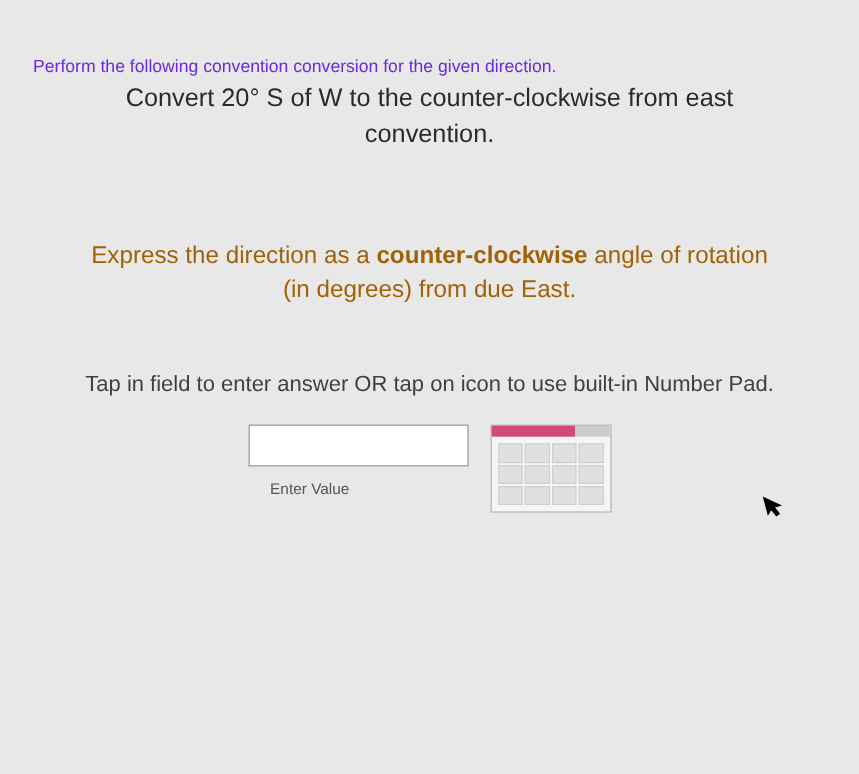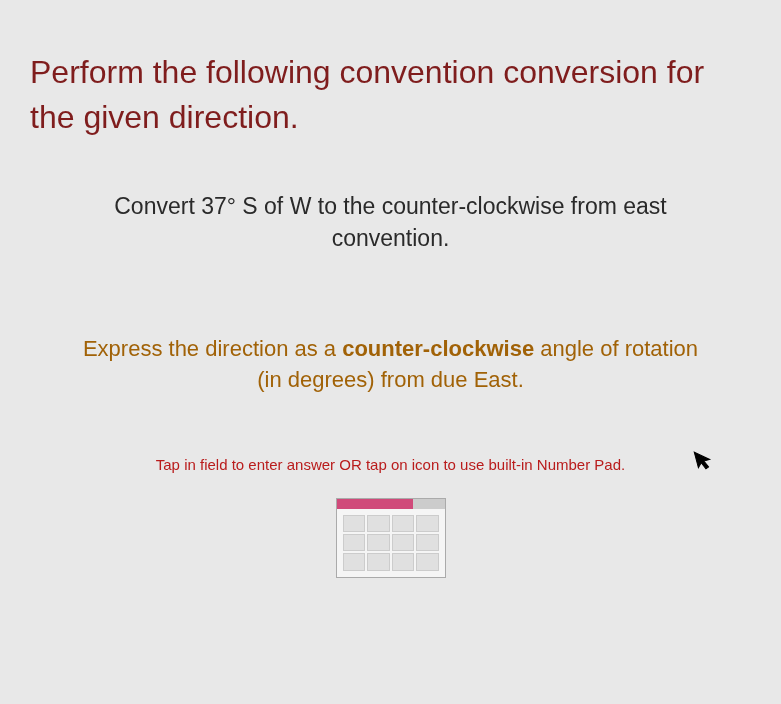--- a/index.html
+++ b/index.html
@@ -10,46 +10,45 @@
     body {
       width: 781px;
       height: 704px;
       background: #e8e8e8;
       font-family: Arial, Helvetica, sans-serif;
       color: #333;
       padding: 50px 30px;
       position: relative;
     }
     .question-intro {
-      font-size: 32px;
+      font-size: 16px;
       line-height: 1.4;
-      margin-bottom: 50px;
-      color: #7f1d1d;
+      color: #6d28d9;
     }
     .question-body {
       text-align: center;
       font-size: 23px;
       line-height: 1.4;
       margin: 0 40px 80px 40px;
       color: #2a2a2a;
     }
     .instruction {
       text-align: center;
       font-size: 22px;
       line-height: 1.4;
       margin: 0 40px 60px 40px;
       color: #a16207;
     }
     .instruction .bold {
       font-weight: bold;
     }
     .input-hint {
       text-align: center;
-      font-size: 15px;
-      color: #b91c1c;
+      font-size: 20px;
+      color: #404040;
       margin-bottom: 25px;
     }
     .input-area {
       display: flex;
       justify-content: center;
       align-items: flex-start;
       gap: 20px;
     }
     .input-wrapper {
       display: flex;
@@ -107,29 +106,33 @@
       font-size: 20px;
       color: #000;
       transform: rotate(-15deg);
     }
   </style>
 </head>
 <body>
 
 <div class="question-intro">Perform the following convention conversion for the given direction.</div>
 
-<div class="question-body">Convert 37° S of W to the counter-clockwise from east convention.</div>
+<div class="question-body">Convert 20° S of W to the counter-clockwise from east convention.</div>
 
 <div class="instruction">
   <span>Express the direction as a </span><span class="bold">counter-clockwise</span><span> angle of rotation (in degrees) from due East.</span>
 </div>
 
 <div class="input-hint">Tap in field to enter answer OR tap on icon to use built-in Number Pad.</div>
 
 <div class="input-area">
+  <div class="input-wrapper">
+    <input type="text" class="answer-input" value="" style="">
+    <div class="enter-label">Enter Value</div>
+  </div>
   <div class="numpad-icon">
     <div class="numpad-header"></div>
     <div class="numpad-grid">
       <div class="numpad-key"></div>
       <div class="numpad-key"></div>
       <div class="numpad-key"></div>
       <div class="numpad-key"></div>
       <div class="numpad-key"></div>
       <div class="numpad-key"></div>
       <div class="numpad-key"></div>

